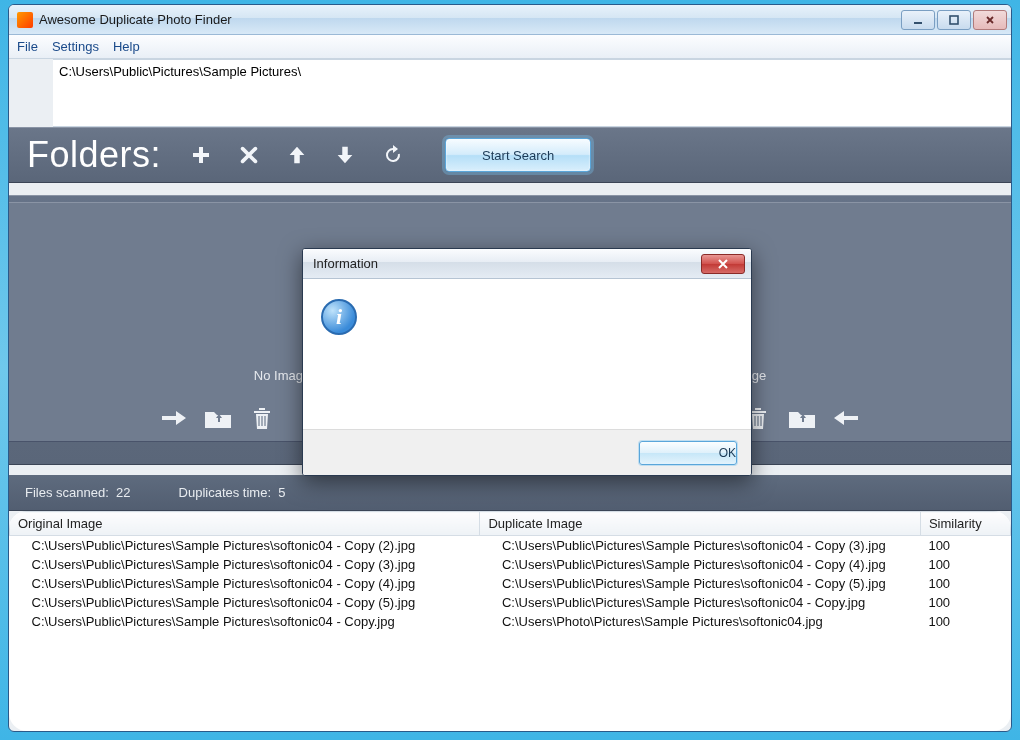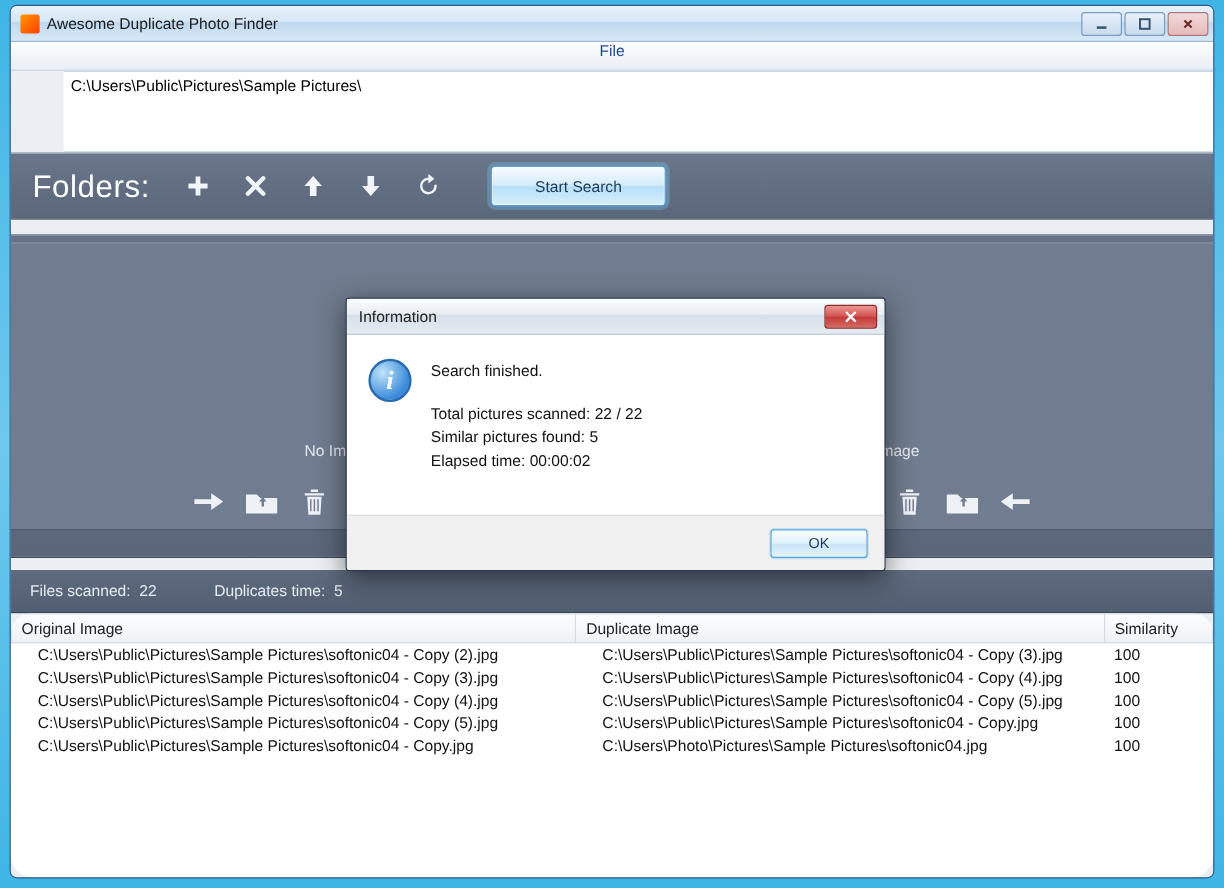--- a/index.html
+++ b/index.html
@@ -51,21 +51,20 @@
 .win-btn svg { width: 12px; height: 12px; }
 
 .menubar {
   height: 24px;
   background: linear-gradient(to bottom, #fcfdff, #e9eff6);
   border-bottom: 1px solid #c9d5e1;
   display: flex;
   align-items: center;
   padding: 0 8px;
   gap: 14px;
-  flex-direction: column;
 }
 .menubar span { color: #1a4a8a; font-size: 13px; }
 
 .path-area {
   background: #fff;
   color: #000;
   font-size: 13px;
   padding: 4px 6px;
   height: 68px;
   border: 1px solid #c9d5e1;
@@ -77,21 +76,21 @@
   background: linear-gradient(to bottom, #6a7689 0%, #5a6679 100%);
   height: 56px;
   display: flex;
   align-items: center;
   padding: 0 18px;
   gap: 20px;
   color: #fff;
   border-top: 1px solid #8a94a5;
   border-bottom: 1px solid #3b4556;
 }
-.toolbar .label { font-size: 26px; font-weight: 300; letter-spacing: 0.5px; margin-right: 6px; text-align: center; }
+.toolbar .label { font-size: 36px; font-weight: 300; letter-spacing: 0.5px; margin-right: 6px; text-align: center; }
 .tool-icon {
   width: 28px; height: 28px;
   color: #f2f5f9;
   display: flex; align-items: center; justify-content: center;
   font-size: 24px; font-weight: bold;
 }
 .tool-icon svg { fill: #f2f5f9; }
 .start-btn {
   margin-left: 18px;
   height: 34px;
@@ -184,21 +183,21 @@
   margin-left: 19px;
 }
 td.sim { padding-left: 8px; }
 col.orig { width: 47%; }
 col.dup { width: 44%; }
 col.sim { width: 9%; }
 
 
 .dialog {
   position: absolute;
-  left: 288px; top: 248px;
+  left: 302px; top: 248px;
   width: 450px;
   border: 1px solid #2a3a50;
   border-radius: 3px;
   box-shadow: 0 6px 22px rgba(0,0,0,.5);
   background: #fff;
   overflow: hidden;
 }
 .dialog-tb {
   height: 30px;
   background: linear-gradient(to bottom, #fbfcfe 0%, #e7edf4 45%, #d5dee8 46%, #e5ecf4 100%);
@@ -236,27 +235,28 @@
 .dialog-buttons {
   height: 46px;
   background: #f0f0f0;
   border-top: 1px solid #dcdcdc;
   display: flex;
   justify-content: flex-end;
   align-items: center;
   padding: 0 14px;
 }
 .ok-btn {
-  width: 81px; height: 24px;
+  width: 98px; height: 24px;
   background: linear-gradient(to bottom, #fbfeff 0%, #e0f1fb 48%, #c7e7f8 52%, #e3f3fc 100%);
   border: 1px solid #5aa6da;
   border-radius: 3px;
   font-size: 12px;
   color: #1c3a56;
   box-shadow: 0 0 0 1px rgba(120,195,240,.4);
+  text-align: right;
 }
 </style>
 </head>
 <body>
 
 <div class="window">
 
   <div class="titlebar">
     <div class="app-icon"></div>
     <div class="title">Awesome Duplicate Photo Finder</div>
@@ -431,25 +431,19 @@
   <div class="dialog-tb">
     <span class="dtitle">Information</span>
     <div class="dialog-close">
       <svg width="12" height="10" viewBox="0 0 12 10">
           <path d="M2 1l8 8M10 1L2 9" stroke="#fff" stroke-width="2"></path>
         </svg>
     </div>
   </div>
   <div class="dialog-body">
     <div class="info-icon">i</div>
-    <div class="dialog-text">
-      <p class="head">Search finished.</p>
-      <p>Total pictures scanned: 22 / 22</p>
-      <p>Similar pictures found: 5</p>
-      <p>Elapsed time: 00:00:02</p>
-    </div>
   </div>
   <div class="dialog-buttons">
     <button class="ok-btn">
       <span>OK</span>
     </button>
   </div>
 </div>
 
 </body></html>

